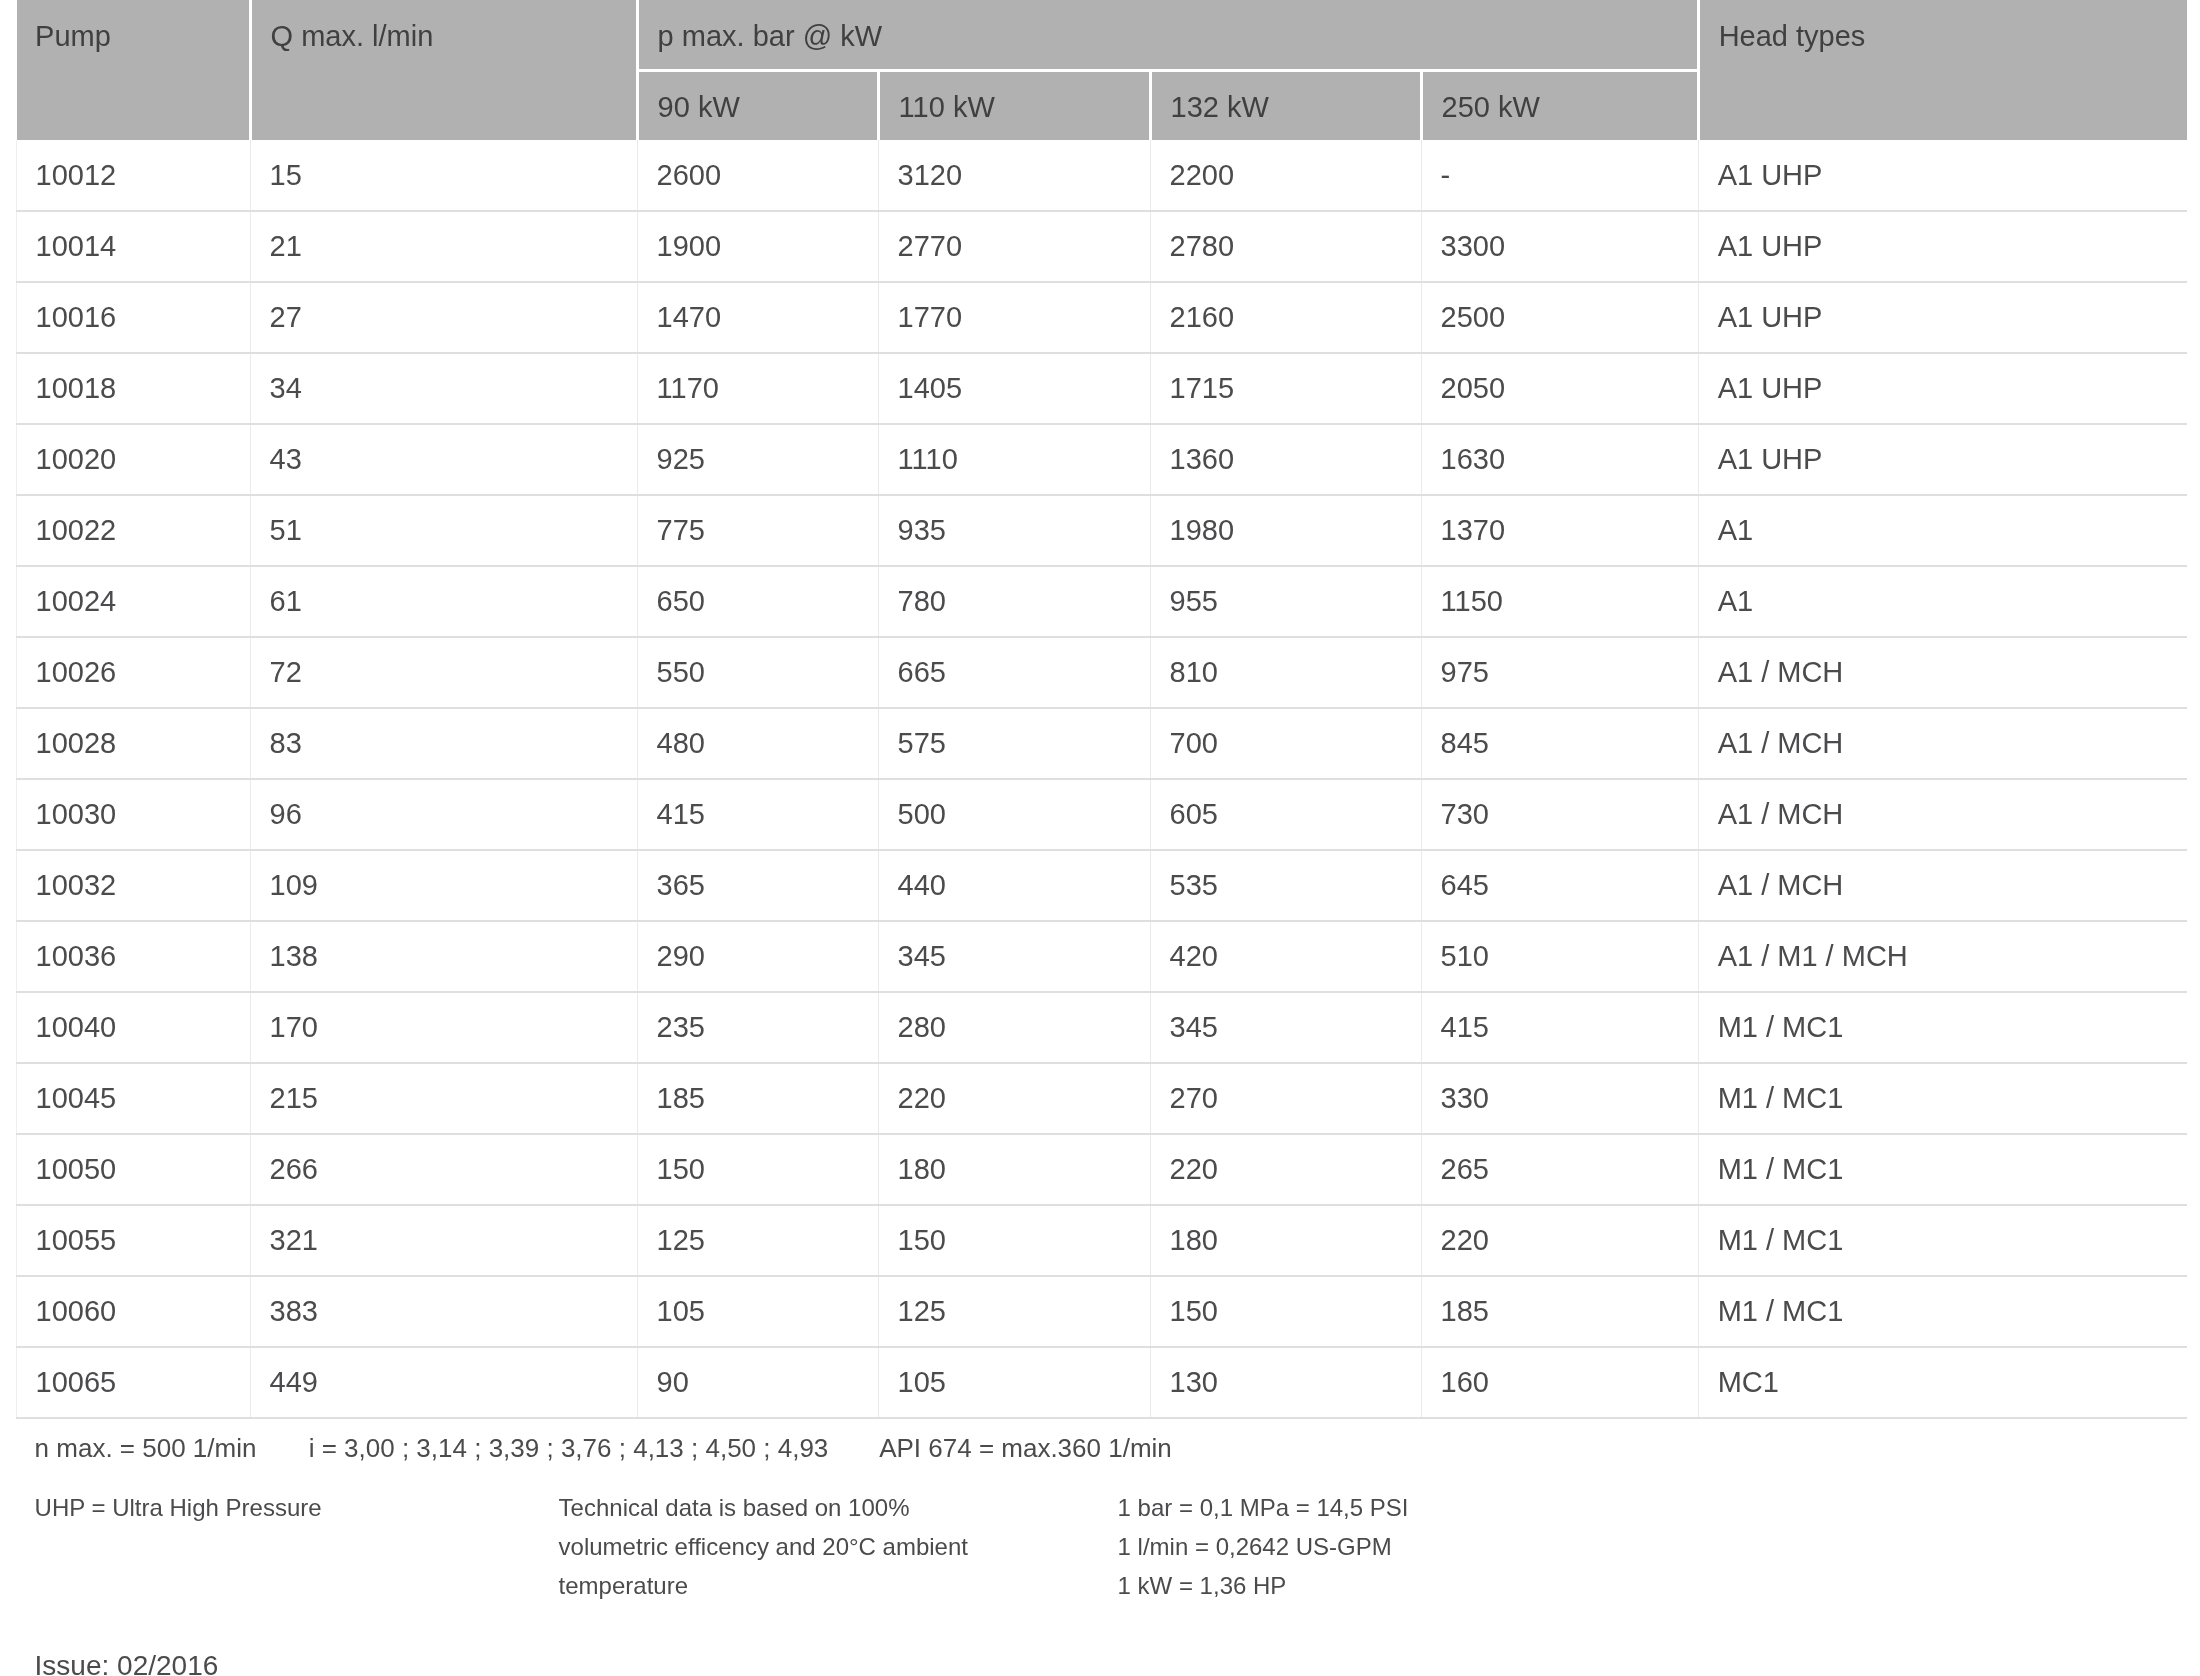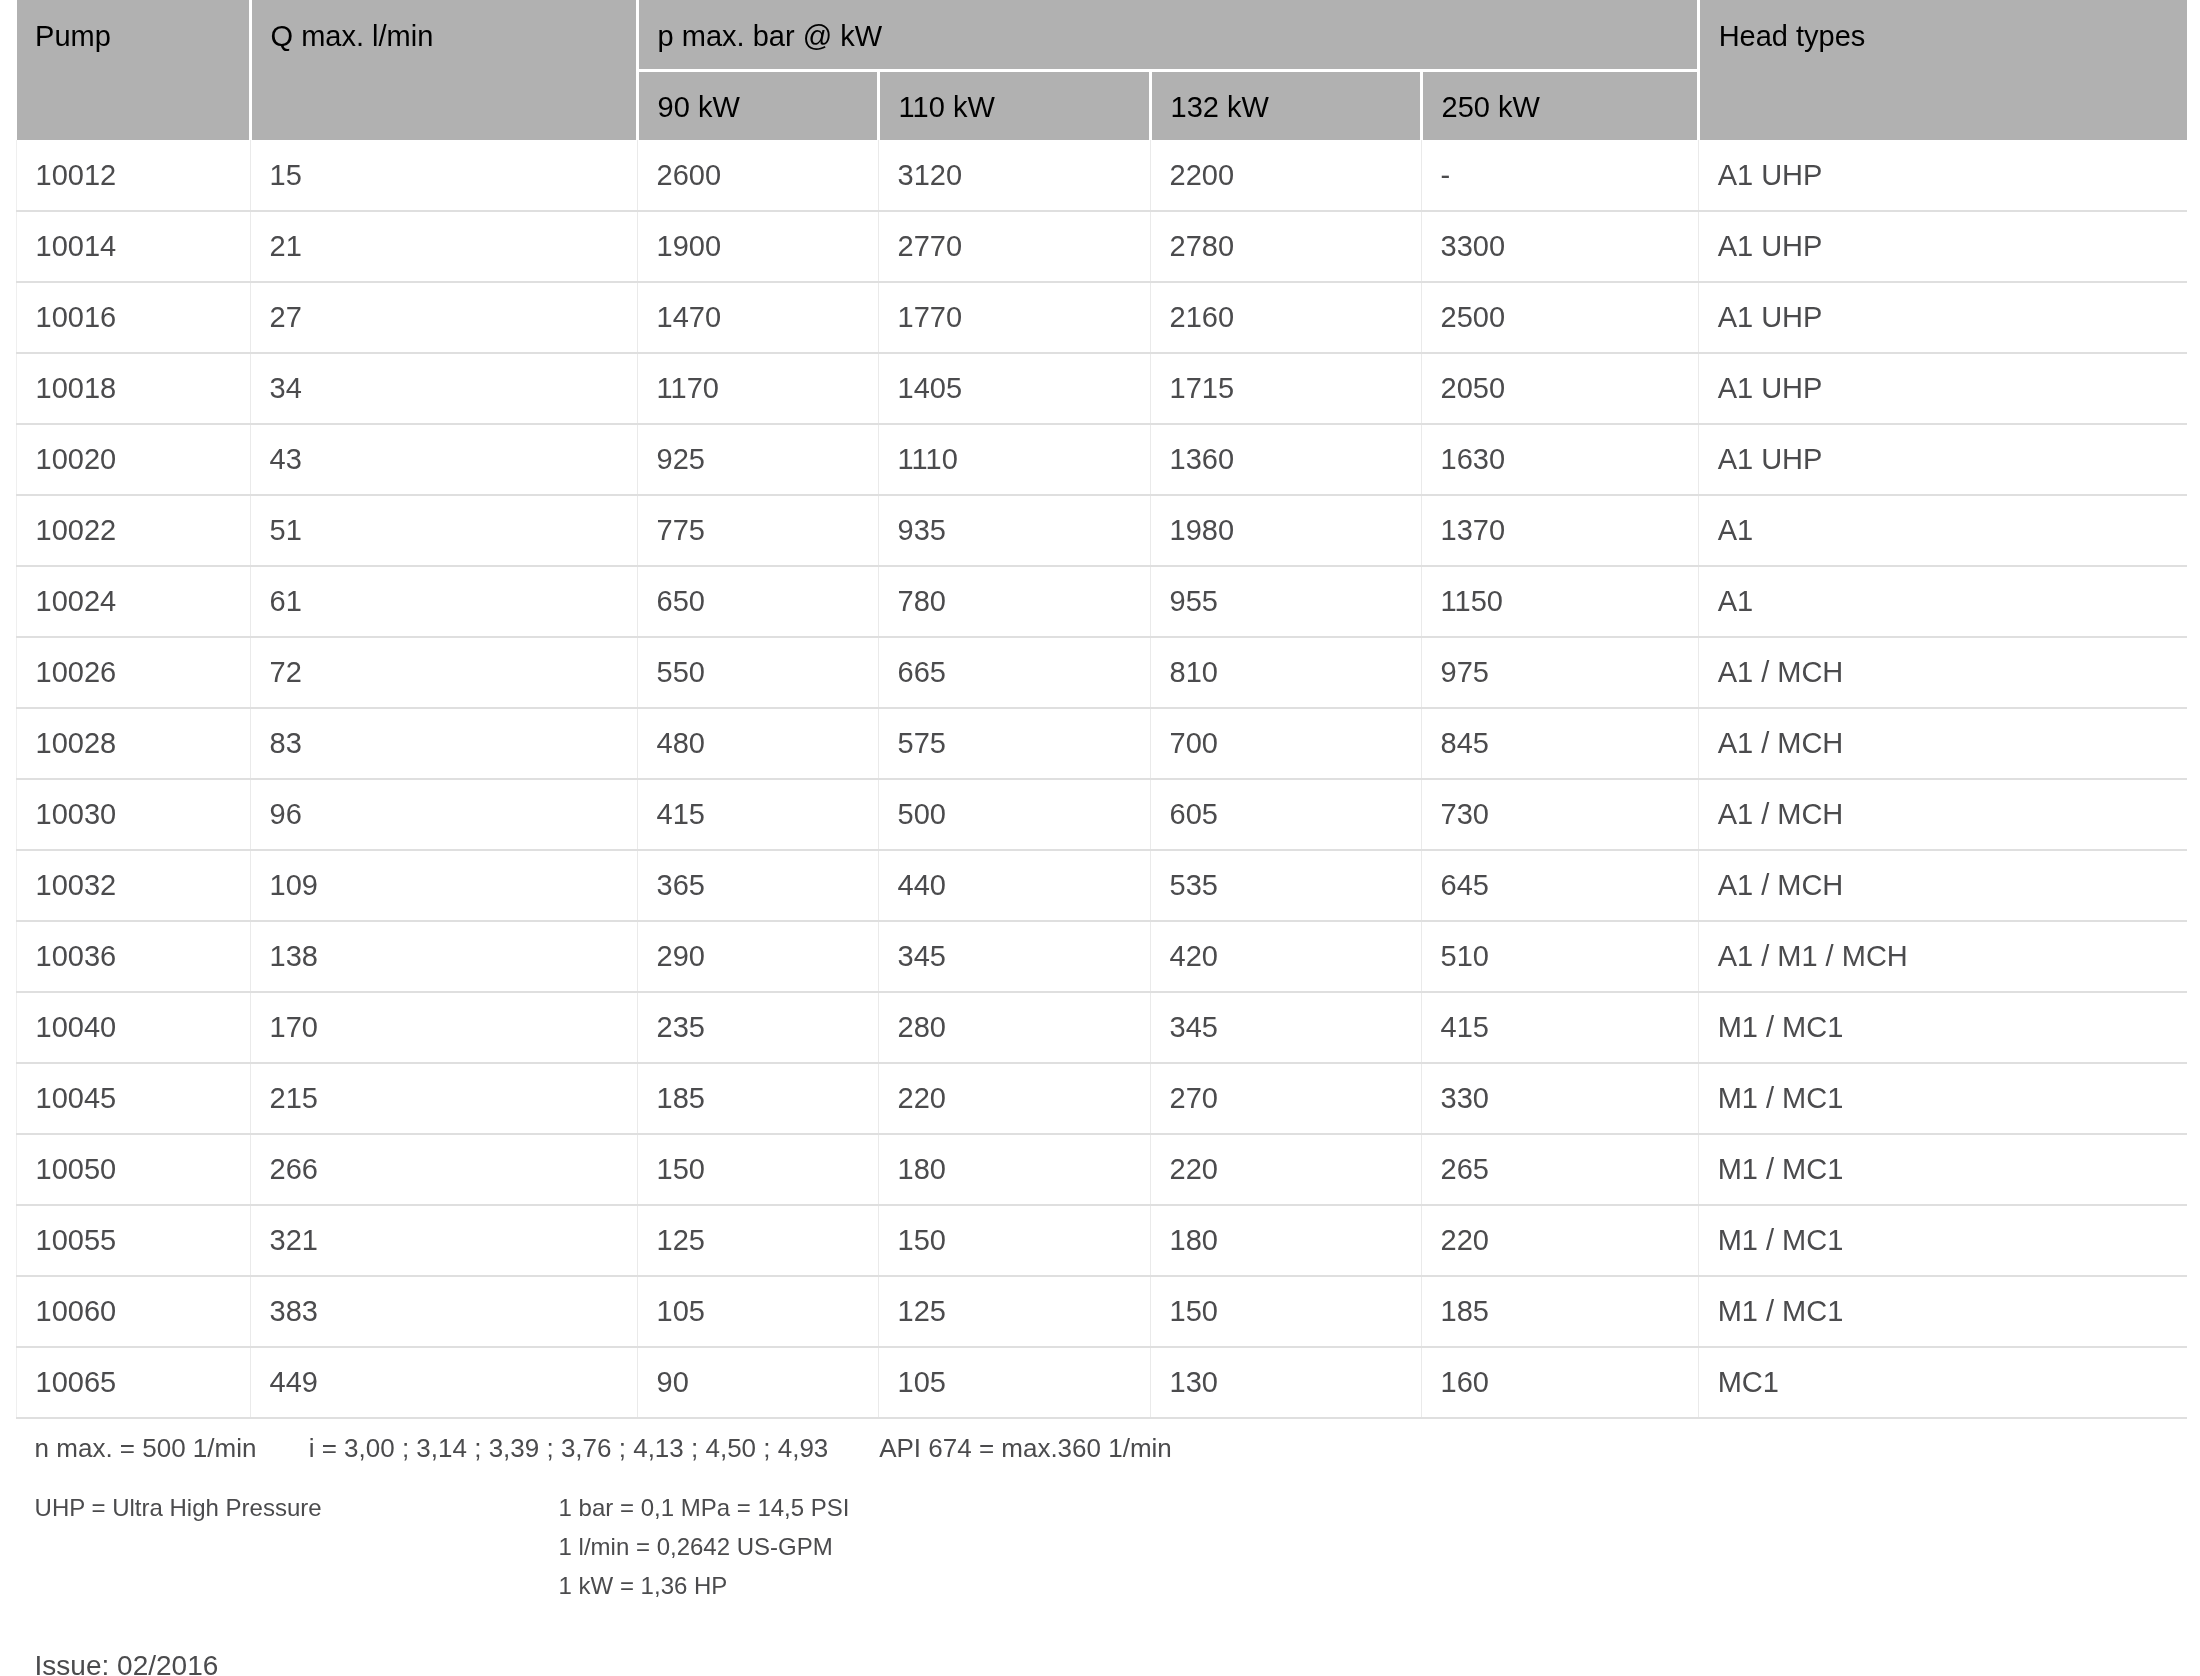--- a/index.html
+++ b/index.html
@@ -14,21 +14,21 @@
     box-sizing: border-box;
     padding: 0 14px 28px 16px;
   }
   table.pump-table {
     border-collapse: collapse;
     table-layout: fixed;
     width: 2170px;
   }
   thead th {
     background: #b1b1b1;
-    color: #000000;
+    color: #404040;
     font-weight: 400;
     font-size: 29px;
     text-align: left;
     vertical-align: top;
     padding: 19.6px 0 0 18.6px;
     box-sizing: border-box;
   }
   thead tr.hrow1 { height: 70px; }
   thead tr.hrow2 { height: 70px; }
   th.wl { border-left: 3.7px solid #ffffff; }
@@ -263,20 +263,25 @@
   </table>
 
   <div class="spec-line">
     <span>n max. = 500 1/min</span>
     <span>i = 3,00 ; 3,14 ; 3,39 ; 3,76 ; 4,13 ; 4,50 ; 4,93</span>
     <span>API 674 = max.360 1/min</span>
   </div>
 
   <div class="notes">
     <div class="col1">UHP = Ultra High Pressure</div>
+    <div class="col2">
+      <div>Technical data is based on 100%</div>
+      <div>volumetric efficency and 20°C ambient</div>
+      <div>temperature</div>
+    </div>
     <div class="col4">
       <div>1 bar = 0,1 MPa = 14,5 PSI</div>
       <div>1 l/min = 0,2642 US-GPM</div>
       <div>1 kW = 1,36 HP</div>
     </div>
   </div>
 
   <div class="issue">Issue: 02/2016</div>
 
 </div>

